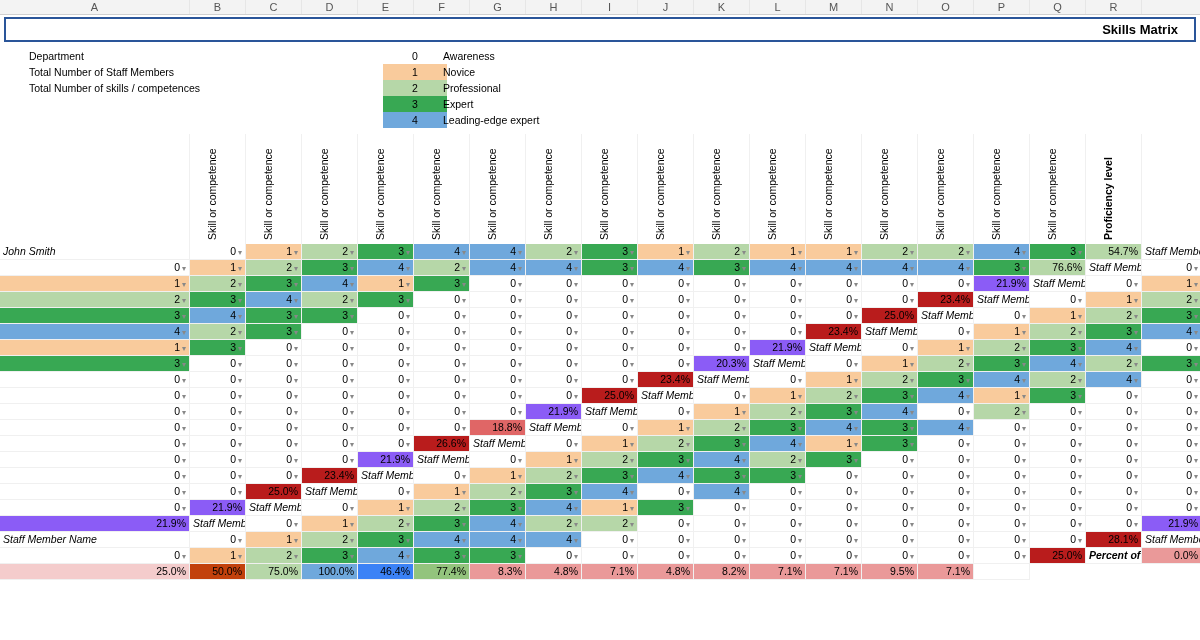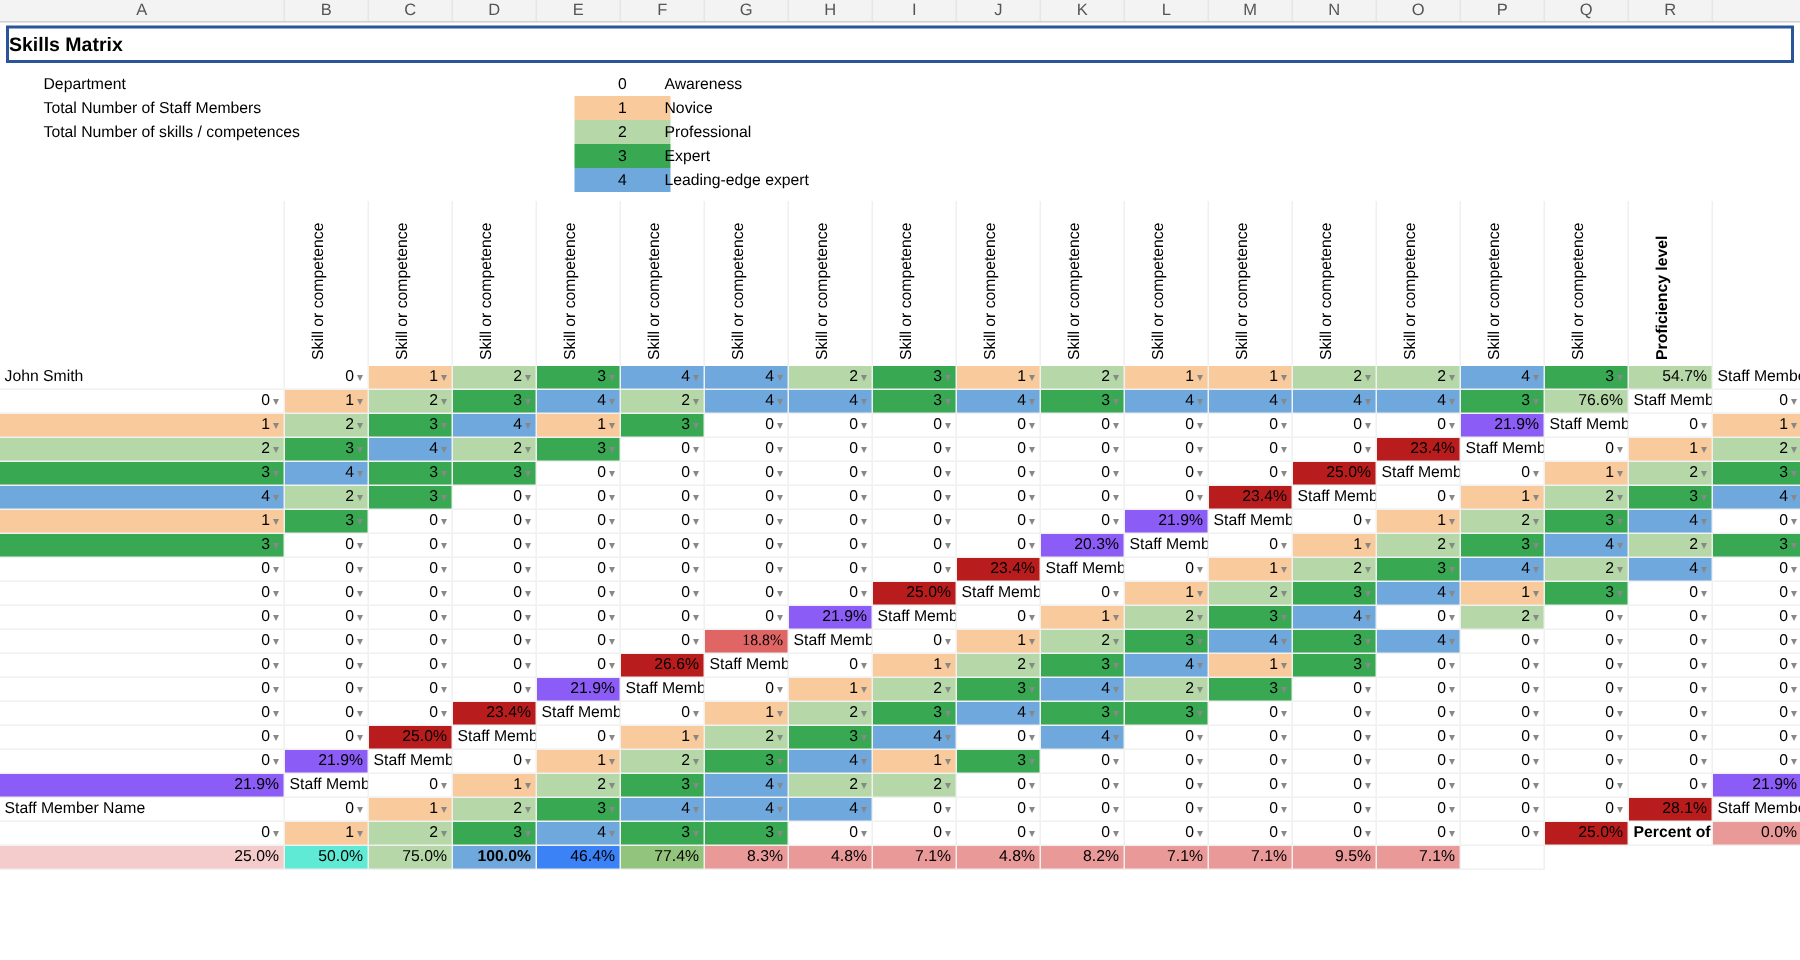--- a/index.html
+++ b/index.html
@@ -20,24 +20,24 @@
   .col-headers div {
     text-align: center;
     font-size: 11px;
     color: #555;
     padding: 1px 0;
     border-right: 1px solid #e6e6e6;
   }
   .title-row {
     border: 2px solid #2a5599;
     margin: 2px 4px 6px 4px;
-    text-align: left;
+    text-align: right;
     font-weight: bold;
     font-size: 13px;
-    padding: 3px 0;
+    padding: 3px 16px;
     background: #fff;
   }
   .meta-block {
     display: grid;
     grid-template-columns: 190px 56px 56px 56px 56px 56px 1fr;
     row-gap: 0;
   }
   .meta-block .row {
     display: contents;
   }
@@ -90,38 +90,38 @@
     height: 15px;
     line-height: 15px;
     font-size: 10.5px;
     padding: 0 3px;
     border-right: 1px solid #f0f0f0;
     border-bottom: 1px solid #f0f0f0;
     text-align: right;
     white-space: nowrap;
     overflow: hidden;
   }
-  .data-grid .cell.name { text-align: left; }
+  .data-grid .cell.name { text-align: left; font-style: italic; }
   .data-grid .cell.prof { text-align: right; font-size:10.5px;}
   .data-grid .cell .dd { color:#888; font-size:8px; margin-left:2px;}
   .lvl-1 { background: #f9cb9c; }
   .lvl-2 { background: #b6d7a8; }
   .lvl-3 { background: #38a853; }
   .lvl-4 { background: #6fa8dc; }
   .pband-high { background: #b6d7a8; }
   .pband-mid  { background: #b91c1c; }
   .pband-low  { background: #8b5cf6; }
-  .pband-vlow { background: #e06666; font-family: Liberation Serif, serif; }
+  .pband-vlow { background: #e06666; }
   .cov-red   { background: #ea9999; }
   .cov-lt    { background: #f4cccc; }
   .cov-or    { background: #3b82f6; }
-  .cov-yel2  { background: #5eead4; }
+  .cov-yel2  { background: #c2410c; }
   .cov-grn   { background: #b6d7a8; }
   .cov-dgrn  { background: #93c47d; }
-  .cov-blue  { background: #6fa8dc; font-weight: bold; }
+  .cov-blue  { background: #6fa8dc; }
 </style>
 </head>
 <body>
 
 <div class="sheet">
 
   <div class="col-headers" id="colhdr">
       <div>A</div>
       <div>B</div>
       <div>C</div>

